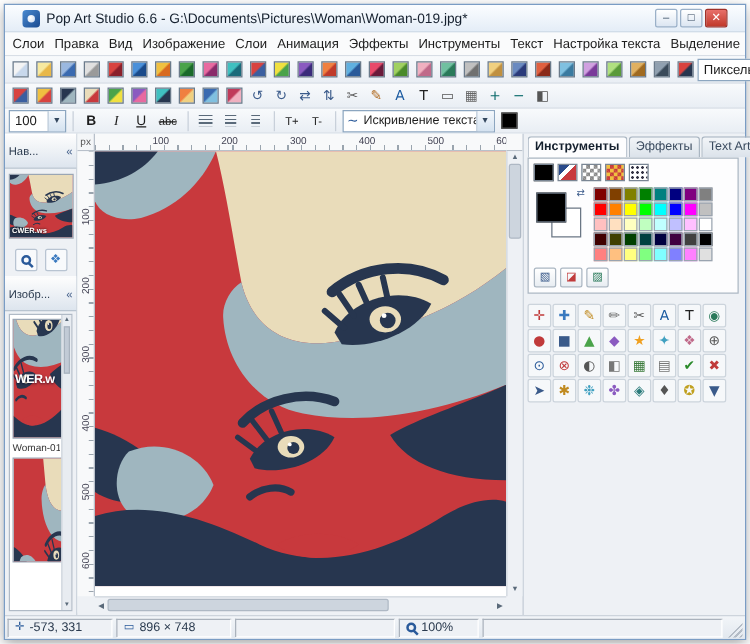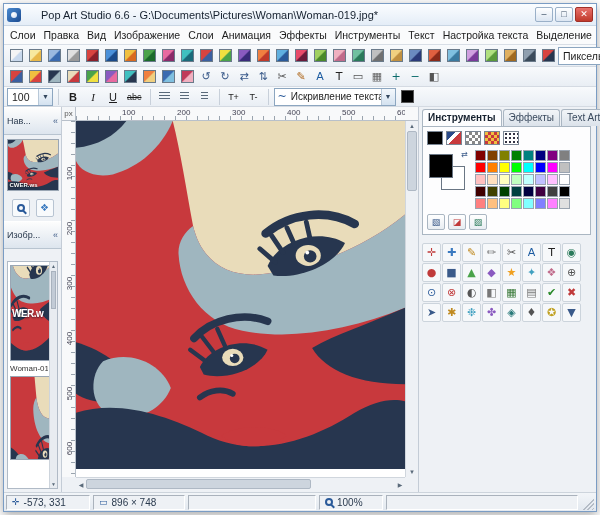--- a/index.html
+++ b/index.html
@@ -4,21 +4,21 @@
 <style>
   :root{
     --c-red:#c8393d; --c-navy:#27364f; --c-blue:#9fb6bf; --c-beige:#e9dcba;
     --ui-border:#c4cdd6; --accent:#3a6ab0;
   }
   *{box-sizing:border-box; margin:0; padding:0;}
   body{background:#fff; font-family:"Liberation Sans",sans-serif; font-size:11px; color:#1d1d1d;}
   .window{width:594px; height:509px; margin:3px; border:1px solid #7a9cc4; background:#eef3f9;
           box-shadow:0 3px 10px rgba(0,0,0,.35); display:flex; flex-direction:column;}
   
-  .titlebar{height:22px; display:flex; align-items:center; padding:0 3px; gap:20px;
+  .titlebar{height:22px; display:flex; align-items:center; padding:0 14px; gap:5px;
             background:linear-gradient(#fbfdff,#e4edf7); border-bottom:1px solid #c9d6e4;}
   .app-icon{width:14px;height:14px;border-radius:3px;background:linear-gradient(135deg,#4a8ad0,#1a4a90);
             position:relative;flex:0 0 auto;}
   .app-icon::after{content:"";position:absolute;left:4px;top:4px;width:6px;height:6px;border-radius:50%;
             background:radial-gradient(circle at 35% 35%,#fff,#c8d8f0);}
   .title{flex:1; font-size:11px; color:#15202e; white-space:nowrap; overflow:hidden;}
   .winbtns{display:flex; gap:2px;}
   .wbtn{width:18px;height:15px;border:1px solid #9ab0c8;border-radius:2px;
         background:linear-gradient(#ffffff,#dce6f2);display:flex;align-items:center;justify-content:center;
         font-size:9px;color:#33475e;line-height:1;}
@@ -51,21 +51,21 @@
   .lp-header{height:28px;background:linear-gradient(#fdfdfd,#dde5ee);border-top:1px solid #fff;
              border-bottom:1px solid #b8c4d0;font-size:9px;display:flex;align-items:center;
              justify-content:space-between;padding:0 3px;color:#2a3a4e;}
   .lp-chev{font-size:9px;color:#44608a;}
   .nav-thumb{width:52px;height:52px;margin:4px auto 2px;background:#fff;border:1px solid #9aa6b4;position:relative;}
   .nav-thumb svg{display:block;width:50px;height:50px;}
   .wm{position:absolute;left:2px;bottom:2px;color:#fff;font-size:6px;font-weight:bold;text-shadow:0 0 2px #000;}
   .lp-tools{display:flex;justify-content:center;gap:6px;padding:6px 0 4px;}
   .lp-toolbtn{width:18px;height:18px;border:1px solid #b8c4d2;border-radius:2px;background:#f8fafc;
               display:flex;align-items:center;justify-content:center;}
-  .img-list{flex:1;margin:12px 3px 3px;background:#fff;border:1px solid #b0bac6;overflow:hidden;position:relative;padding:3px 9px 3px 2px;}
+  .img-list{flex:1;margin:2px 3px 3px;background:#fff;border:1px solid #b0bac6;overflow:hidden;position:relative;padding:3px 9px 3px 2px;}
   .img-thumb{width:44px;background:#fff;border:1px solid #9aa6b4;position:relative;margin:0 auto 3px;}
   .img-thumb svg{display:block;width:42px;}
   .wm2{position:absolute;left:1px;top:45%;color:#fff;font-size:10px;font-weight:bold;text-shadow:0 1px 2px rgba(0,0,30,.7);letter-spacing:-0.5px;}
   .img-label{font-size:8px;text-align:center;color:#333;margin:1px 0 3px;white-space:nowrap;overflow:hidden;}
   .mini-scroll{position:absolute;right:0;top:0;bottom:0;width:8px;background:#e8ecf1;border-left:1px solid #cdd4dc;}
   .mini-scroll .sthumb{position:absolute;left:1px;right:1px;top:9px;height:38px;background:#c2cbd6;border:1px solid #a8b2be;}
   .mini-arrow{position:absolute;left:0;right:0;height:8px;display:flex;align-items:center;justify-content:center;font-size:5px;color:#5a6a7a;}
   
   .canvas-wrap{display:grid;grid-template-columns:14px 329px 13px;grid-template-rows:14px 356px 13px;background:#eef1f5;}
   .corner{background:#f4f6f8;border-right:1px solid #b8c0ca;border-bottom:1px solid #b8c0ca;

